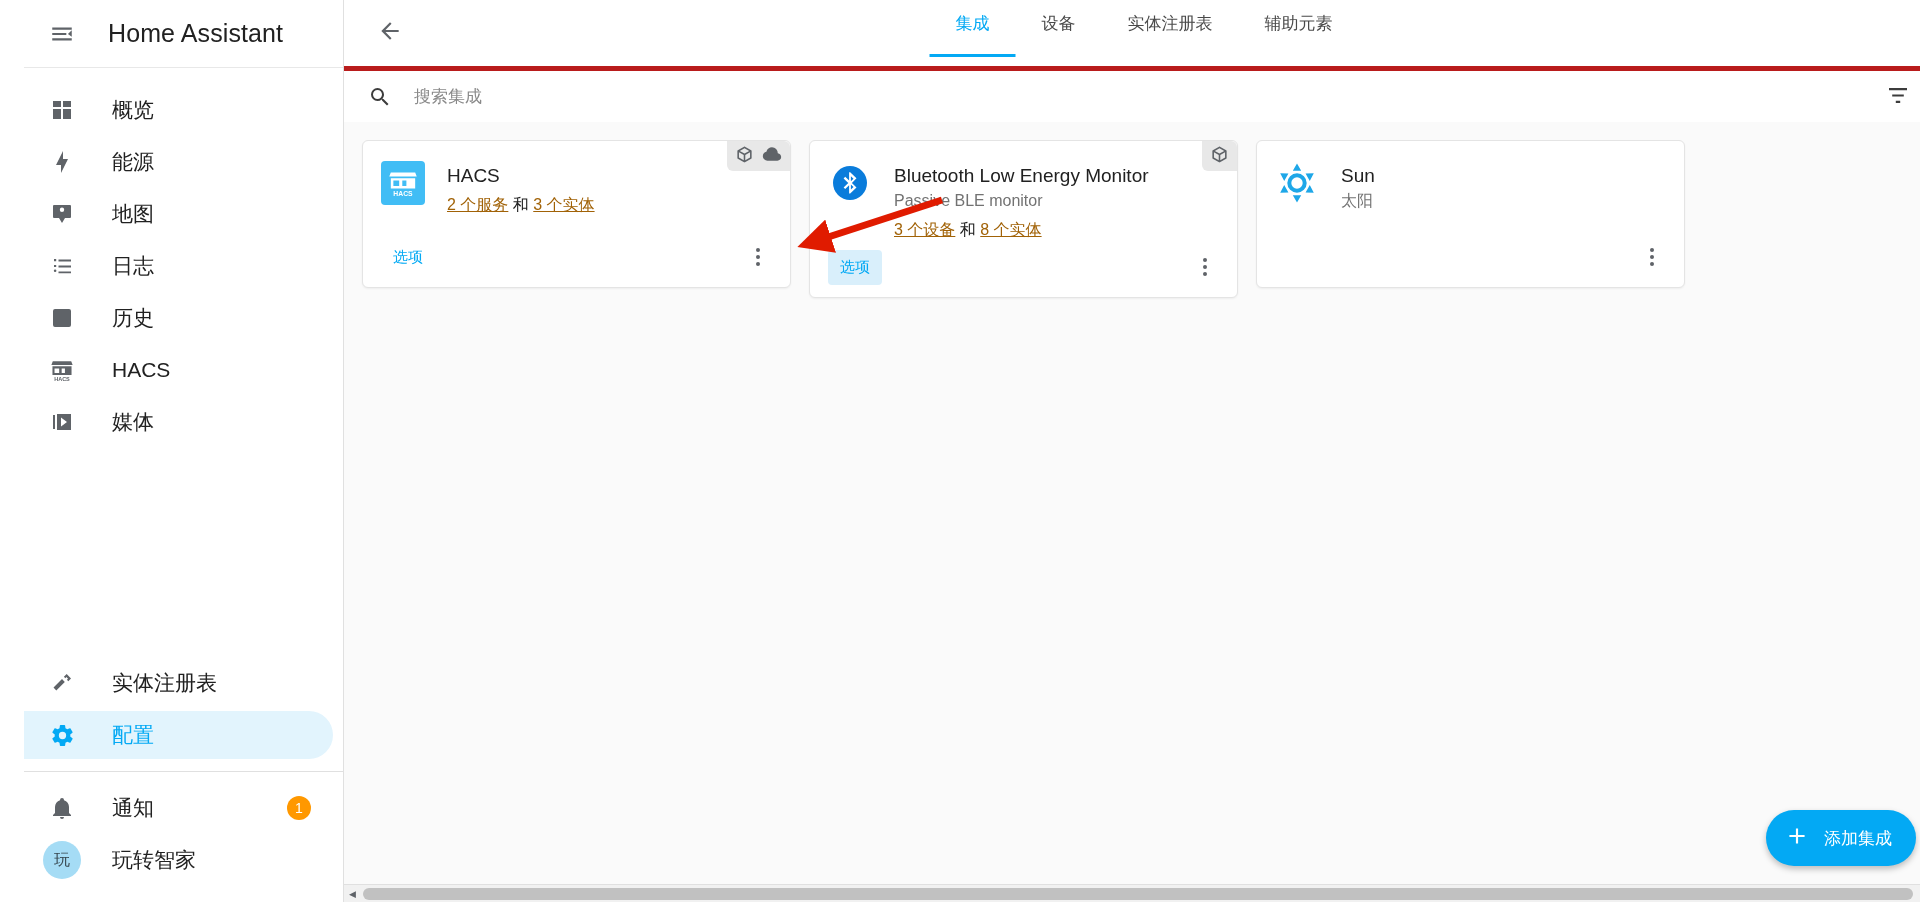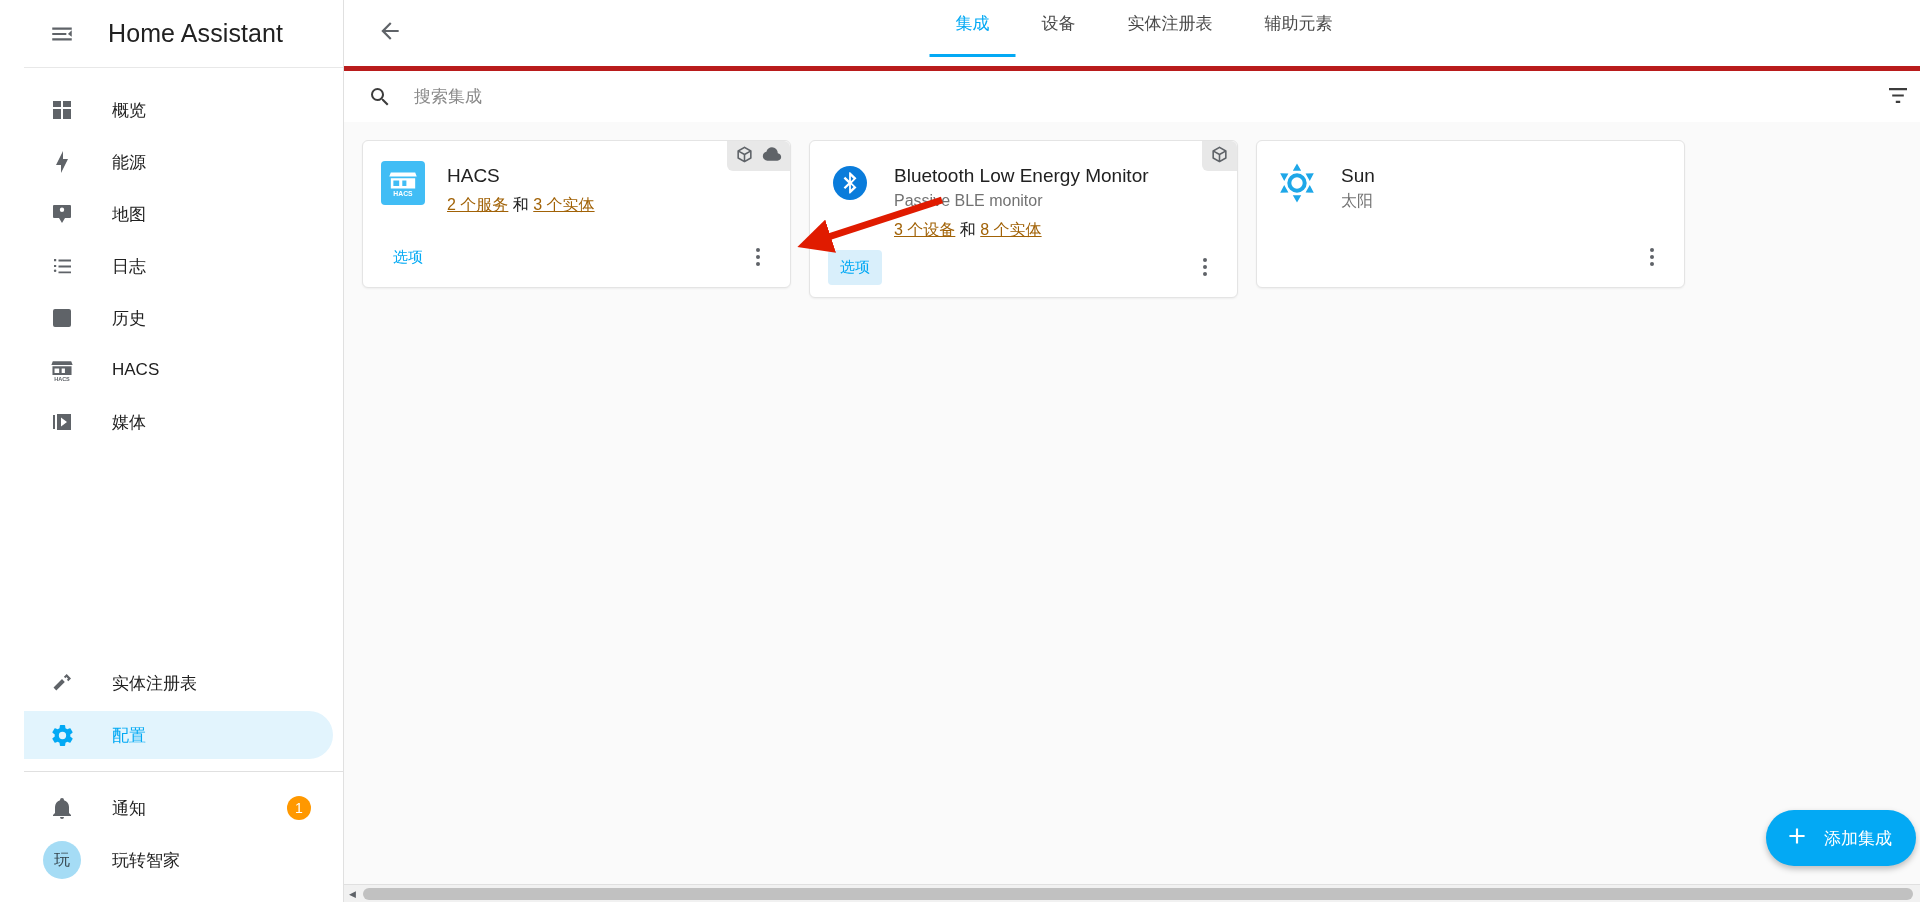--- a/index.html
+++ b/index.html
@@ -45,21 +45,21 @@
     padding-left: 14px;
   }
   .nav-item.active { background: #e2f4fd; }
   .nav-icon {
     width: 48px; height: 48px; flex: 0 0 48px;
     display: flex; align-items: center; justify-content: center;
     color: #5f6368;
   }
   .nav-item.active .nav-icon { color: #03a9f4; }
   .nav-label {
-    font-size: 17px; color: #212121; margin-left: 26px;
+    font-size: 21px; color: #212121; margin-left: 26px;
     white-space: nowrap; font-weight: 400;
   }
   .nav-item.active .nav-label { color: #03a9f4; }
   .sidebar-spacer { flex: 1 1 auto; }
   .sidebar-divider { height: 1px; background: #e0e0e0; margin: 8px 0 4px 0; }
   .badge {
     position: absolute; right: 22px;
     min-width: 24px; height: 24px; border-radius: 12px;
     background: #ff9800; color: #fff;
     font-size: 14px; display: flex; align-items: center; justify-content: center;

